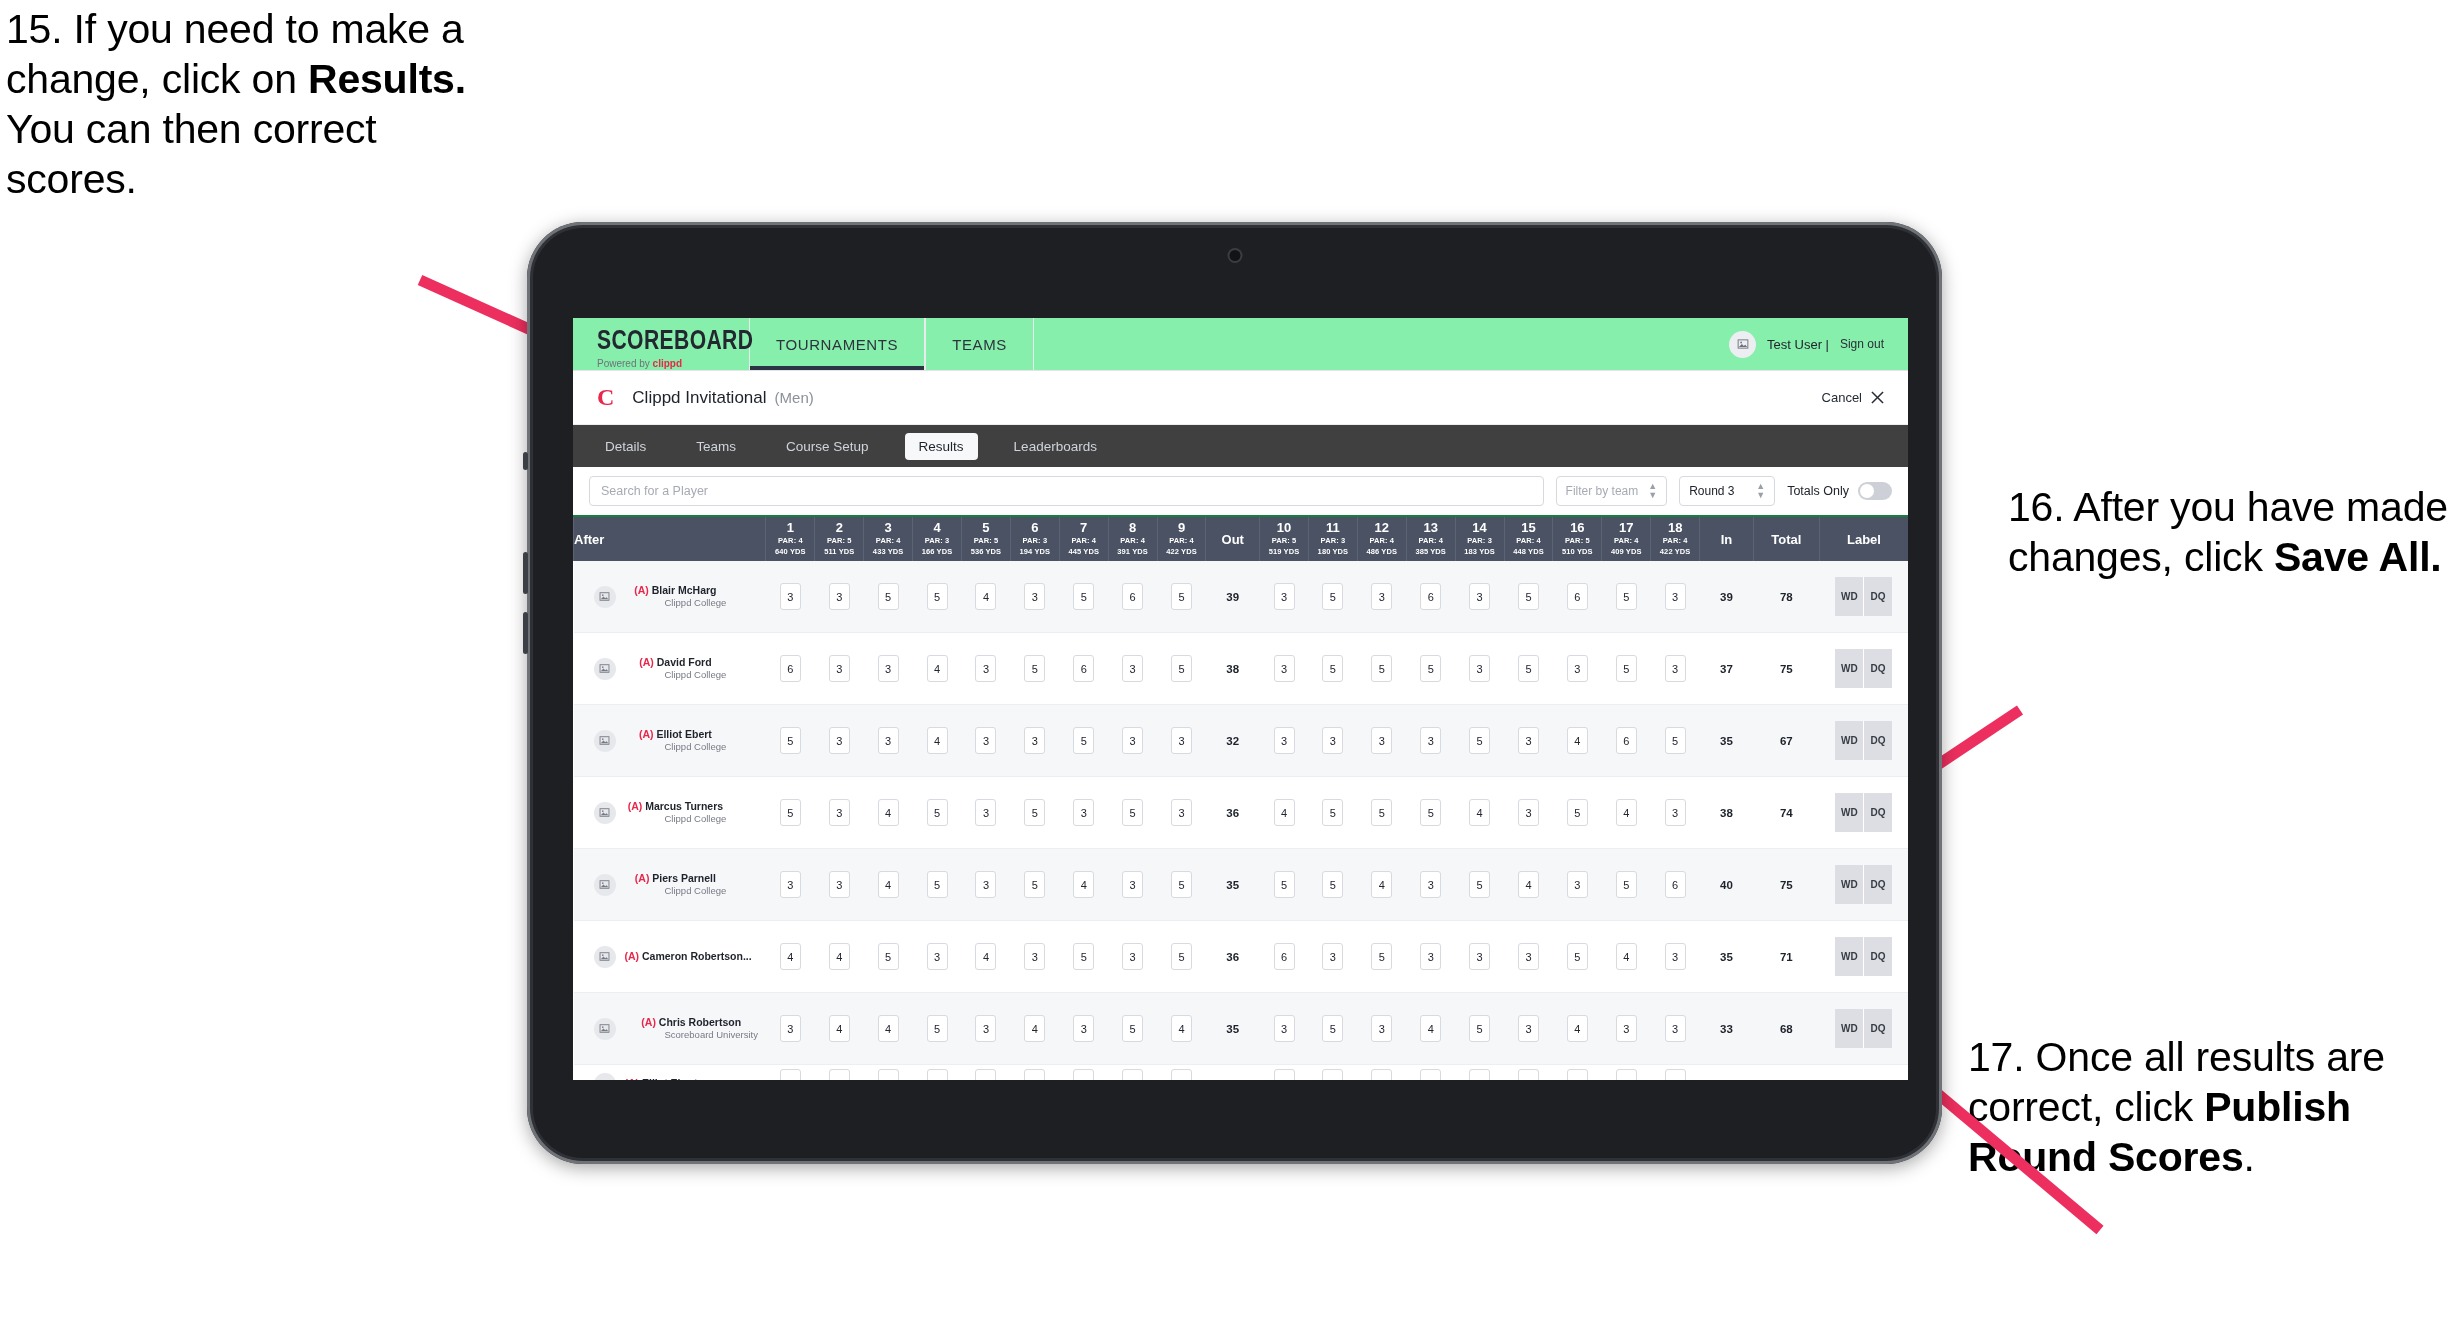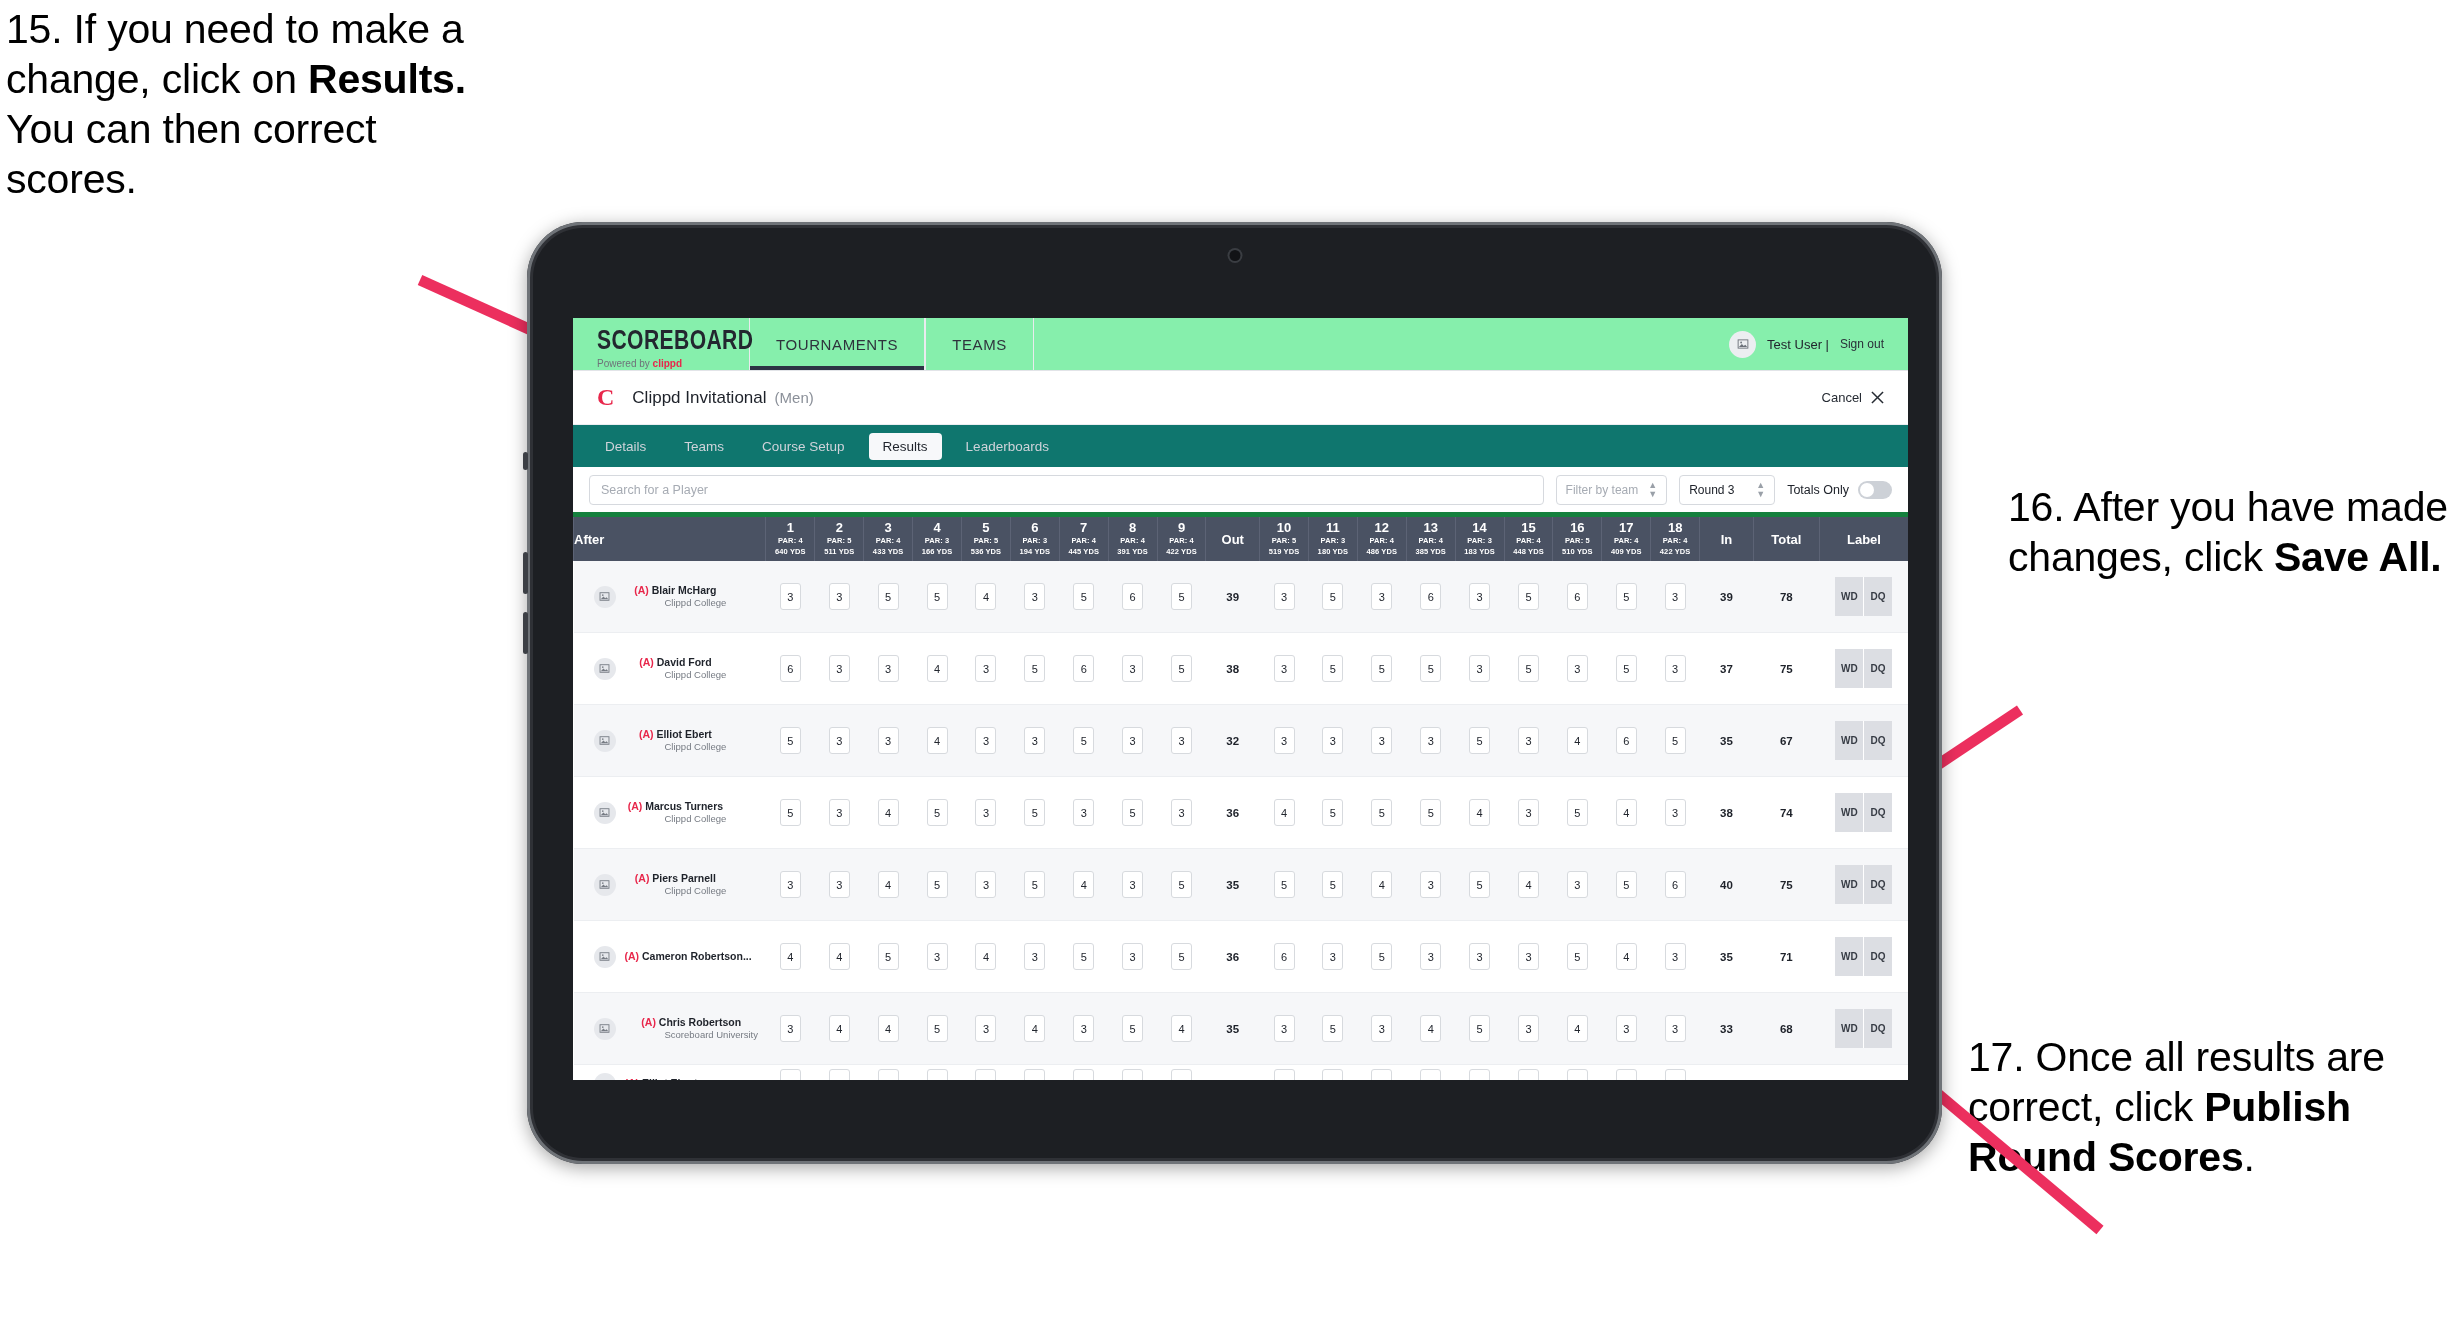--- a/index.html
+++ b/index.html
@@ -117,35 +117,35 @@
   }
   .tourn-title { font-size: 17px; color: #1d2129; font-weight: 400; }
   .tourn-gender { font-size: 15px; color: #8b9099; margin-left: 8px; }
   .cancel-x {
     margin-left: auto; display: flex; align-items: center; gap: 9px;
     font-size: 13px; color: #262b33; cursor: pointer;
   }
 
   
   .tabsbar {
-    display: flex; align-items: center; gap: 10px;
+    display: flex; align-items: center; gap: 22px;
     height: 42px; padding: 0 18px;
-    background: #0f766e;
+    background: #404040;
   }
   .tab {
     font-size: 13.5px; color: #cfd3da;
     padding: 6px 14px; border-radius: 4px; cursor: pointer;
   }
   .tab.active { background: #f7f8fa; color: #1f232b; font-weight: 400; }
 
   
   .filterbar {
     display: flex; align-items: center; gap: 12px;
     height: 50px; padding: 0 16px;
-    background: #ffffff; border-bottom: 5px solid #15803d;
+    background: #ffffff; border-bottom: 2px solid #15803d;
   }
   .search-input {
     flex: 1; height: 30px;
     border: 1px solid #d6d9de; border-radius: 4px;
     background: #fff; padding: 0 11px;
     font-size: 12.5px; color: #20242c;
     font-family: "Liberation Sans", sans-serif;
   }
   .search-input::placeholder { color: #a6abb3; }
   .selectbox {

